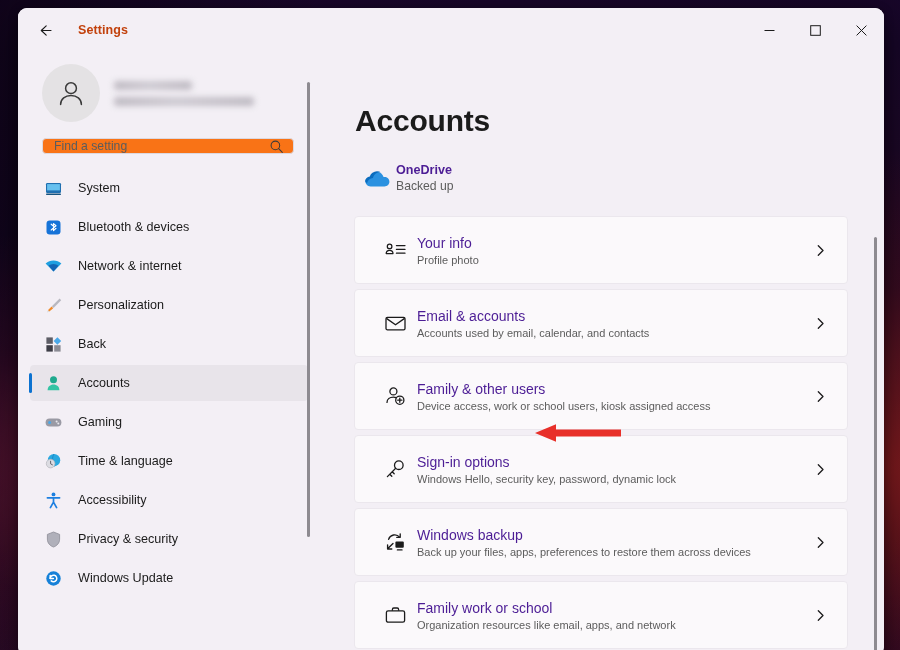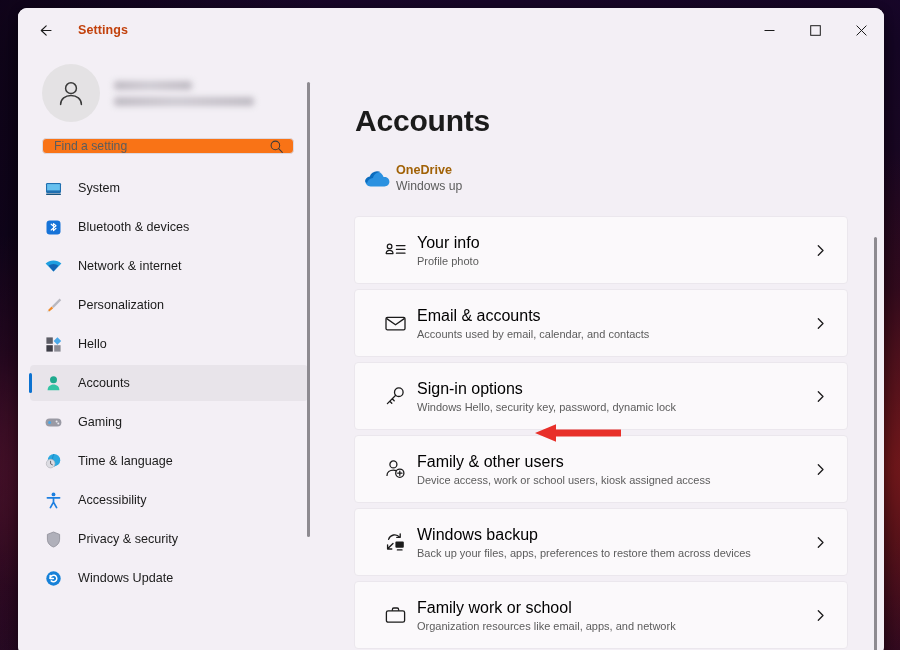--- a/index.html
+++ b/index.html
@@ -119,33 +119,33 @@
   .page-title {
     font-size: 30px; font-weight: 600; color: #1b1b1b;
     letter-spacing: -.2px; margin-top: 52px; margin-left: 1px;
   }
 
   .onedrive {
     display: flex; align-items: center; margin-top: 20px; margin-left: 2px;
     height: 40px;
   }
   .od-ico { width: 40px; flex: none; display:flex; align-items:center; justify-content:center; }
-  .od-title { font-size: 12.6px; font-weight: 700; color: #a16207; }
+  .od-title { font-size: 12.6px; font-weight: 700; color: #4c1d95; }
   .od-sub { font-size: 12.2px; color: #5c5c5c; margin-top: 2px; }
 
   .cards { margin-top: 18px; padding-right: 36px; }
   .card {
     background: #fbf9fb; border: 1px solid #ebe7ed;
     border-radius: 4px; height: 68px; margin-bottom: 5px;
     display: flex; align-items: center; padding: 0 16px 0 18px;
     cursor: pointer; position: relative;
   }
   .card-ico { width: 44px; flex: none; display: flex; align-items: center; justify-content: center; color: #1b1b1b; }
   .card-text { flex: 1; min-width: 0; }
-  .card-title { font-size: 16px; color: #000000; margin-bottom: 3px; }
+  .card-title { font-size: 14px; color: #4c1d95; margin-bottom: 3px; }
   .card-sub { font-size: 11px; color: #5c5c5c; }
   .chev { width: 22px; flex: none; display: flex; align-items: center; justify-content: center; color: #1b1b1b; }
 
   .main-scroll {
     position: absolute; right: 7px; top: 185px; width: 3px;
     height: 420px; background: #8d8a90; border-radius: 2px;
   }
 
   
   #arrow {
@@ -259,21 +259,21 @@
 
         <div class="nav-item">
           <span class="nav-ico">
             <svg width="19" height="19" viewBox="0 0 19 19">
               <rect x="2.4" y="2.4" width="6.4" height="6.4" fill="#5d5d66"></rect>
               <rect x="2.4" y="10.2" width="6.4" height="6.4" fill="#3d3d46"></rect>
               <path d="M13.4 2.2 17.2 6l-3.8 3.8L9.6 6z" fill="#4aa8e8"></path>
               <rect x="10.2" y="10.2" width="6.4" height="6.4" fill="#8b8b94"></rect>
             </svg>
           </span>
-          <span class="nav-label">Hello</span>
+          <span class="nav-label">Back</span>
         </div>
 
         <div class="nav-item active">
           <span class="nav-ico">
             <svg width="19" height="19" viewBox="0 0 19 19">
               <circle cx="9.5" cy="5.8" r="3.5" fill="#1fa98e"></circle>
               <path d="M3.6 16.2c0-3.4 2.6-5.6 5.9-5.6s5.9 2.2 5.9 5.6z" fill="#34c4a4"></path>
             </svg>
           </span>
           <span class="nav-label">Accounts</span>
@@ -344,21 +344,21 @@
 
       <div class="onedrive">
         <div class="od-ico">
           <svg width="28" height="22" viewBox="0 0 28 22">
             <path d="M8.6 19.4h13.9c2.7 0 4.9-2.1 4.9-4.7s-2.2-4.7-4.9-4.7c-.3 0-.6 0-.9.1C20.6 7 18.1 5.1 15 5.1c-3.3 0-6 2.1-6.9 5.1-.1 0-.2 0-.3 0-2.4 0-4.4 1.9-4.4 4.3s2 4.9 5.2 4.9z" fill="#2b91e0"></path>
             <path d="M3.1 13.9c.4-2.4 2.3-4.2 4.7-4.5C8.8 6.4 11.6 4.3 15 4.3c1.5 0 2.9.4 4.1 1.1-1.3-.3-2.7-.2-4 .4-2.3 1-3.8 3-4.1 5.3-2.9.3-5.2 2.3-5.9 4.9-1-.4-1.8-1.1-2-2.1z" fill="#0b6cbe"></path>
           </svg>
         </div>
         <div>
           <div class="od-title">OneDrive</div>
-          <div class="od-sub">Windows up</div>
+          <div class="od-sub">Backed up</div>
         </div>
       </div>
 
       <div class="cards">
 
         <div class="card">
           <div class="card-ico">
             <svg width="23" height="23" viewBox="0 0 23 23">
               <circle cx="5.6" cy="7.4" r="2.3" fill="none" stroke="#1b1b1b" stroke-width="1.25"></circle>
               <path d="M2.2 14.6c0-2 1.5-3.3 3.4-3.3s3.4 1.3 3.4 3.3z" fill="none" stroke="#1b1b1b" stroke-width="1.25" stroke-linejoin="round"></path>
@@ -379,58 +379,58 @@
         <div class="card">
           <div class="card-ico">
             <svg width="23" height="23" viewBox="0 0 23 23">
               <rect x="2" y="5.4" width="19" height="12.4" rx="1.4" fill="none" stroke="#1b1b1b" stroke-width="1.3"></rect>
               <path d="M2.4 6.4 11.5 12.8 20.6 6.4" fill="none" stroke="#1b1b1b" stroke-width="1.3" stroke-linejoin="round"></path>
             </svg>
           </div>
           <div class="card-text">
             <div class="card-title">Email &amp; accounts</div>
             <div class="card-sub">Accounts used by email, calendar, and contacts</div>
-          </div>
-          <div class="chev">
-            <svg width="13" height="13" viewBox="0 0 13 13">
-              <path d="M4.3 1.8 9 6.5l-4.7 4.7" fill="none" stroke="#1b1b1b" stroke-width="1.3" stroke-linecap="round" stroke-linejoin="round"></path>
-            </svg>
-          </div>
-        </div>
-
-        <div class="card">
-          <div class="card-ico">
-            <svg width="23" height="23" viewBox="0 0 23 23">
-              <circle cx="14.8" cy="7.2" r="4.3" fill="none" stroke="#1b1b1b" stroke-width="1.3"></circle>
-              <path d="M11.7 10.3 3.4 18.6M5.8 16.2l2 2M8.2 13.8l2 2" fill="none" stroke="#1b1b1b" stroke-width="1.3" stroke-linecap="round"></path>
-            </svg>
-          </div>
-          <div class="card-text">
-            <div class="card-title">Sign-in options</div>
-            <div class="card-sub">Windows Hello, security key, password, dynamic lock</div>
           </div>
           <div class="chev">
             <svg width="13" height="13" viewBox="0 0 13 13">
               <path d="M4.3 1.8 9 6.5l-4.7 4.7" fill="none" stroke="#1b1b1b" stroke-width="1.3" stroke-linecap="round" stroke-linejoin="round"></path>
             </svg>
           </div>
         </div>
 
         <div class="card">
           <div class="card-ico">
             <svg width="23" height="23" viewBox="0 0 23 23">
               <circle cx="9.4" cy="6.4" r="3.5" fill="none" stroke="#1b1b1b" stroke-width="1.3"></circle>
               <path d="M3 17.4c0-3.2 2.8-5.2 6.4-5.2 1 0 2 .2 2.8.5" fill="none" stroke="#1b1b1b" stroke-width="1.3" stroke-linecap="round"></path>
               <circle cx="15.8" cy="15.2" r="4.1" fill="none" stroke="#1b1b1b" stroke-width="1.3"></circle>
               <path d="M15.8 13.1v4.2M13.7 15.2h4.2" stroke="#1b1b1b" stroke-width="1.3" stroke-linecap="round"></path>
             </svg>
           </div>
           <div class="card-text">
             <div class="card-title">Family &amp; other users</div>
             <div class="card-sub">Device access, work or school users, kiosk assigned access</div>
+          </div>
+          <div class="chev">
+            <svg width="13" height="13" viewBox="0 0 13 13">
+              <path d="M4.3 1.8 9 6.5l-4.7 4.7" fill="none" stroke="#1b1b1b" stroke-width="1.3" stroke-linecap="round" stroke-linejoin="round"></path>
+            </svg>
+          </div>
+        </div>
+
+        <div class="card">
+          <div class="card-ico">
+            <svg width="23" height="23" viewBox="0 0 23 23">
+              <circle cx="14.8" cy="7.2" r="4.3" fill="none" stroke="#1b1b1b" stroke-width="1.3"></circle>
+              <path d="M11.7 10.3 3.4 18.6M5.8 16.2l2 2M8.2 13.8l2 2" fill="none" stroke="#1b1b1b" stroke-width="1.3" stroke-linecap="round"></path>
+            </svg>
+          </div>
+          <div class="card-text">
+            <div class="card-title">Sign-in options</div>
+            <div class="card-sub">Windows Hello, security key, password, dynamic lock</div>
           </div>
           <div class="chev">
             <svg width="13" height="13" viewBox="0 0 13 13">
               <path d="M4.3 1.8 9 6.5l-4.7 4.7" fill="none" stroke="#1b1b1b" stroke-width="1.3" stroke-linecap="round" stroke-linejoin="round"></path>
             </svg>
           </div>
         </div>
 
         <div class="card">
           <div class="card-ico">

